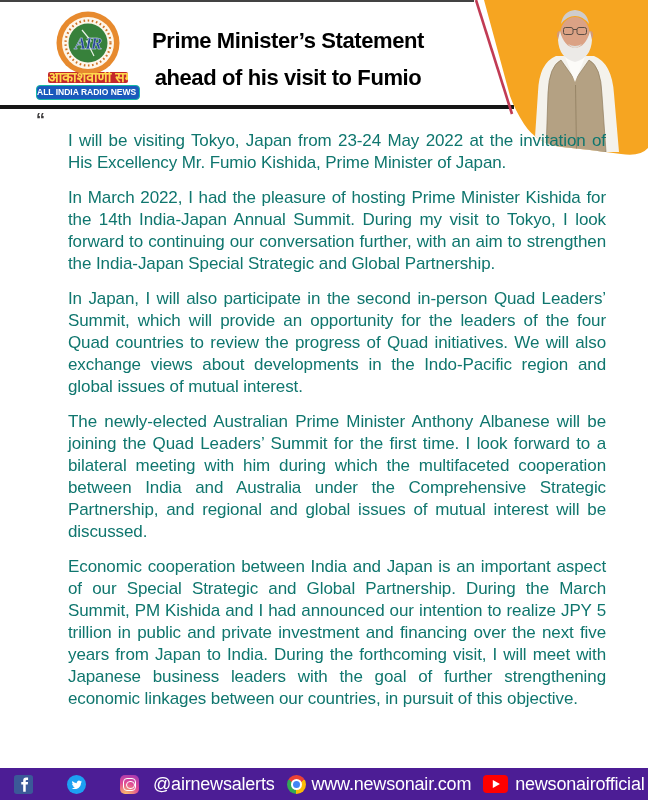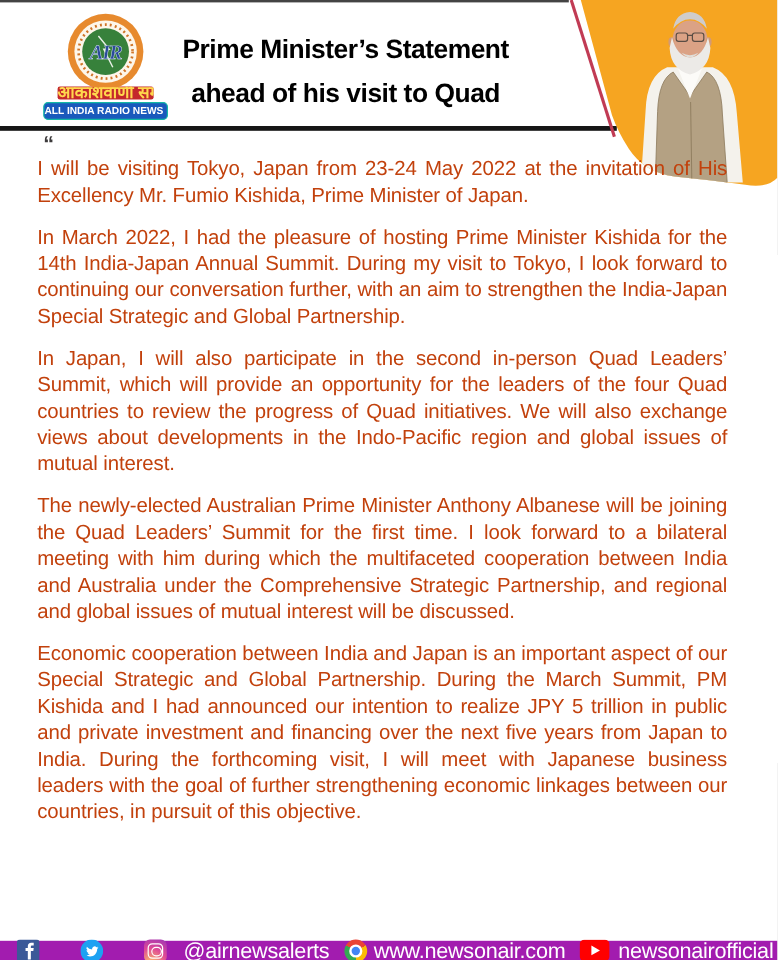--- a/index.html
+++ b/index.html
@@ -29,33 +29,33 @@
     position:absolute;left:102px;top:22px;width:372px;text-align:center;
     color:#000000;font-size:22px;line-height:37px;font-weight:700;letter-spacing:-.4px;
   }
 
   
   .corner-blob{position:absolute;top:0;left:388px;width:260px;height:170px;}
 
   
   .statement{
     position:absolute;top:118px;left:0;right:0;bottom:28px;
-    padding:12px 42px 0 31px;color:#c2410c;
+    padding:12px 42px 0 68px;color:#0f766e;
   }
   .statement p{
     margin:0 0 13px 0;font-size:17px;line-height:22px;text-align:justify;
     letter-spacing:-.1px;
   }
   .open-quote{
     position:absolute;left:36px;top:110px;font-size:18px;font-weight:bold;color:#3c3a3b;
   }
 
   
   .footer{
-    position:absolute;left:0;right:0;bottom:0;height:16px;background:#a21caf;
+    position:absolute;left:0;right:0;bottom:0;height:32px;background:#4c1d95;
     display:flex;align-items:center;padding:0 10px 0 14px;box-sizing:border-box;
   }
   .footer .label{color:#ffffff;font-size:18px;letter-spacing:-.2px;white-space:nowrap;}
   .icon{display:inline-block;flex:0 0 auto;}
   .fb{margin-right:34px;}
   .tw{margin-right:34px;}
   .ig{position:relative;width:19px;height:19px;border-radius:5px;margin-right:14px;
       background:radial-gradient(circle at 30% 110%, #fdc468 5%, #df4996 55%, #9b36b7 100%);}
   .ig::before{content:"";position:absolute;inset:3px;border:1.6px solid #fff;border-radius:4px;}
   .ig::after{content:"";position:absolute;left:6.2px;top:6.2px;width:6.6px;height:6.6px;
@@ -86,21 +86,21 @@
       <circle cx="34" cy="33" r="19.5" fill="#37813b"></circle>
       <path d="M28 20 L37 31 L32.5 31 L40 46" fill="none" stroke="#e8f0e6" stroke-width="1.2"></path>
       <text x="34" y="39" text-anchor="middle" font-family="Liberation Serif, serif" font-style="italic" font-weight="bold" font-size="17" fill="#2a4a9b" stroke="#dfe8f5" stroke-width="0.35" letter-spacing="-1">AIR</text>
     </svg>
     <span class="logo-ribbon">आकाशवाणी समाचार</span>
     <span class="logo-pill">ALL INDIA RADIO NEWS</span>
   </div>
 
   <div class="title">
     <div>Prime Minister’s Statement</div>
-    <div>ahead of his visit to Quad</div>
+    <div>ahead of his visit to Fumio</div>
   </div>
 
   <svg class="corner-blob" viewBox="0 0 260 170">
     <defs>
       <clipPath id="yclip">
         <path d="M96 0 L260 0 L260 148 Q252 157 233 154 Q205 150 174 147 Q149 144 136 124 Q127 110 122 96 L96 0 Z"></path>
       </clipPath>
     </defs>
 
     <line x1="88" y1="0" x2="124" y2="114" stroke="#C13B54" stroke-width="2.6"></line>

